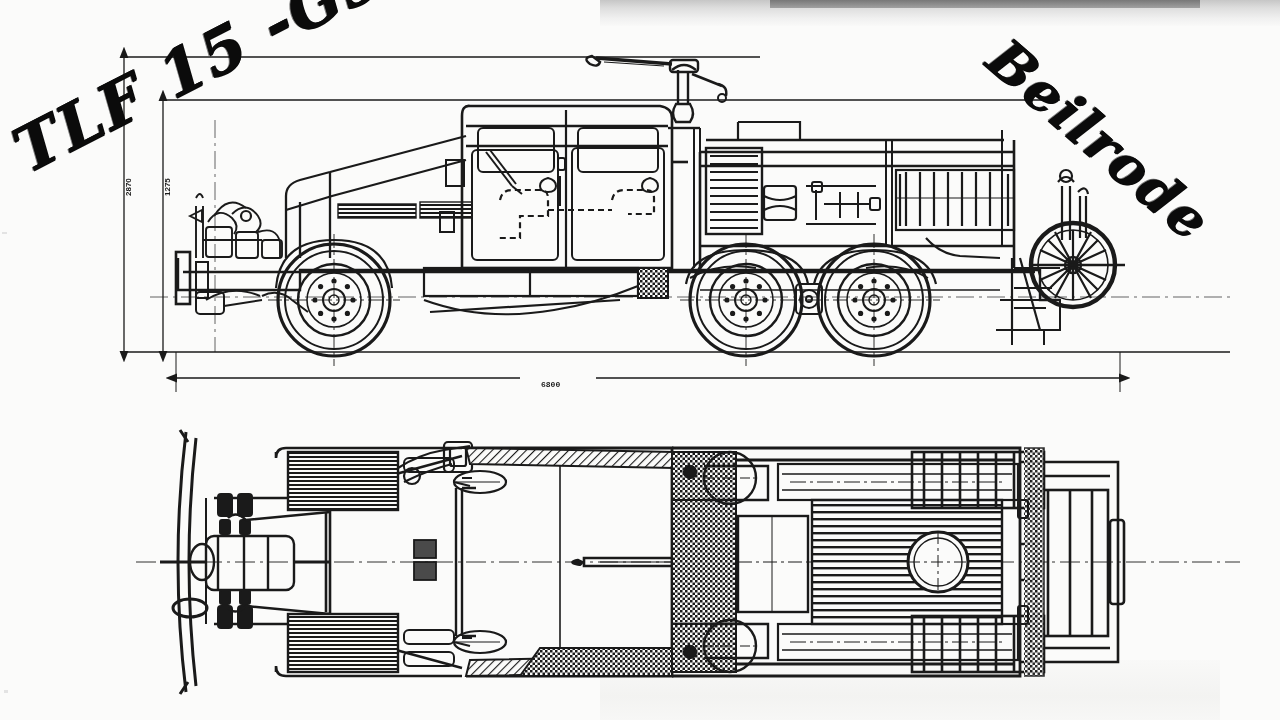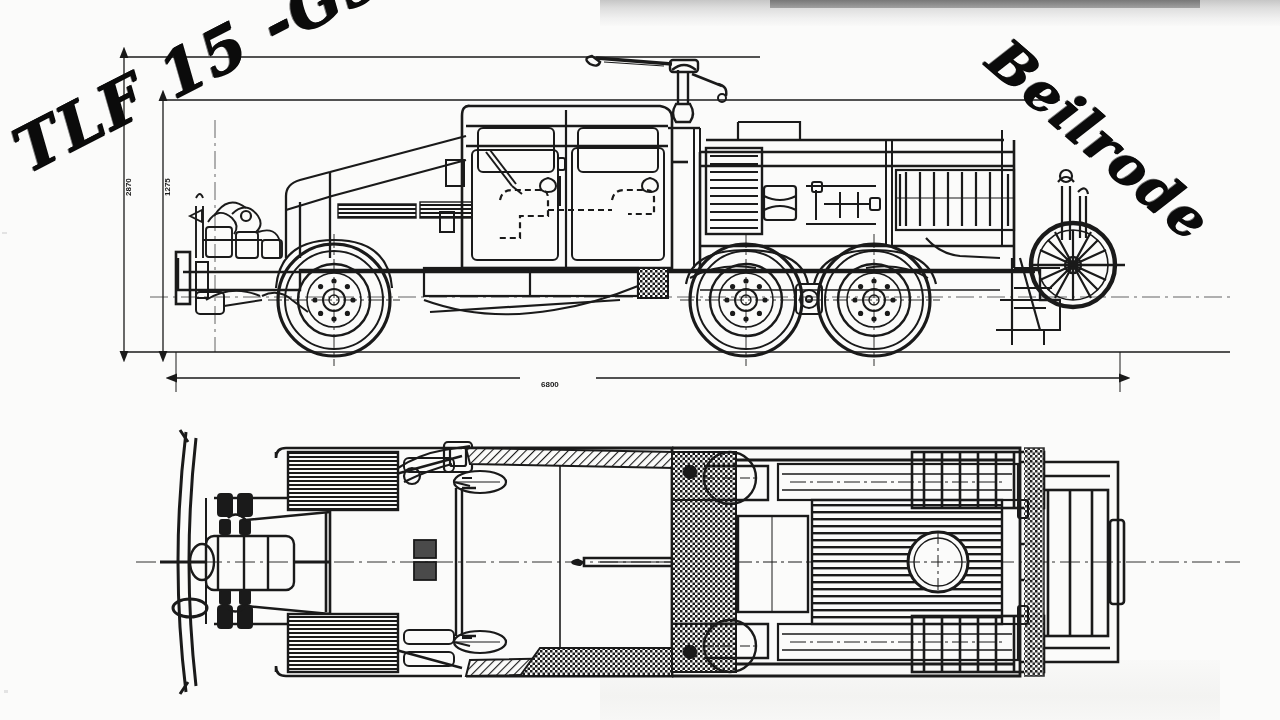--- a/index.html
+++ b/index.html
@@ -60,21 +60,21 @@
     font-style:italic;
   }
   .dim-label{
     position:absolute;
     font-family:"Liberation Sans",sans-serif;
     font-size:8px;color:#1a1a1a;font-weight:700;
     white-space:nowrap;
   }
   #dim-height-overall{left:124px;top:196px;transform:rotate(-90deg);transform-origin:0 0;}
   #dim-height-cab{left:163px;top:196px;transform:rotate(-90deg);transform-origin:0 0;}
-  #dim-length{left:541px;top:380px;}
+  #dim-length{left:541px;top:380px;font-family:Liberation Mono, monospace;}
 </style>
 </head>
 <body>
 
 <div id="sheet">
 
   <div class="scan-band-top"></div>
   <div class="scan-band-top2"></div>
   <div class="scan-band-bottom"></div>
   <div class="scan-speck" style="left:2px;top:232px;width:5px;height:2px;"></div>

